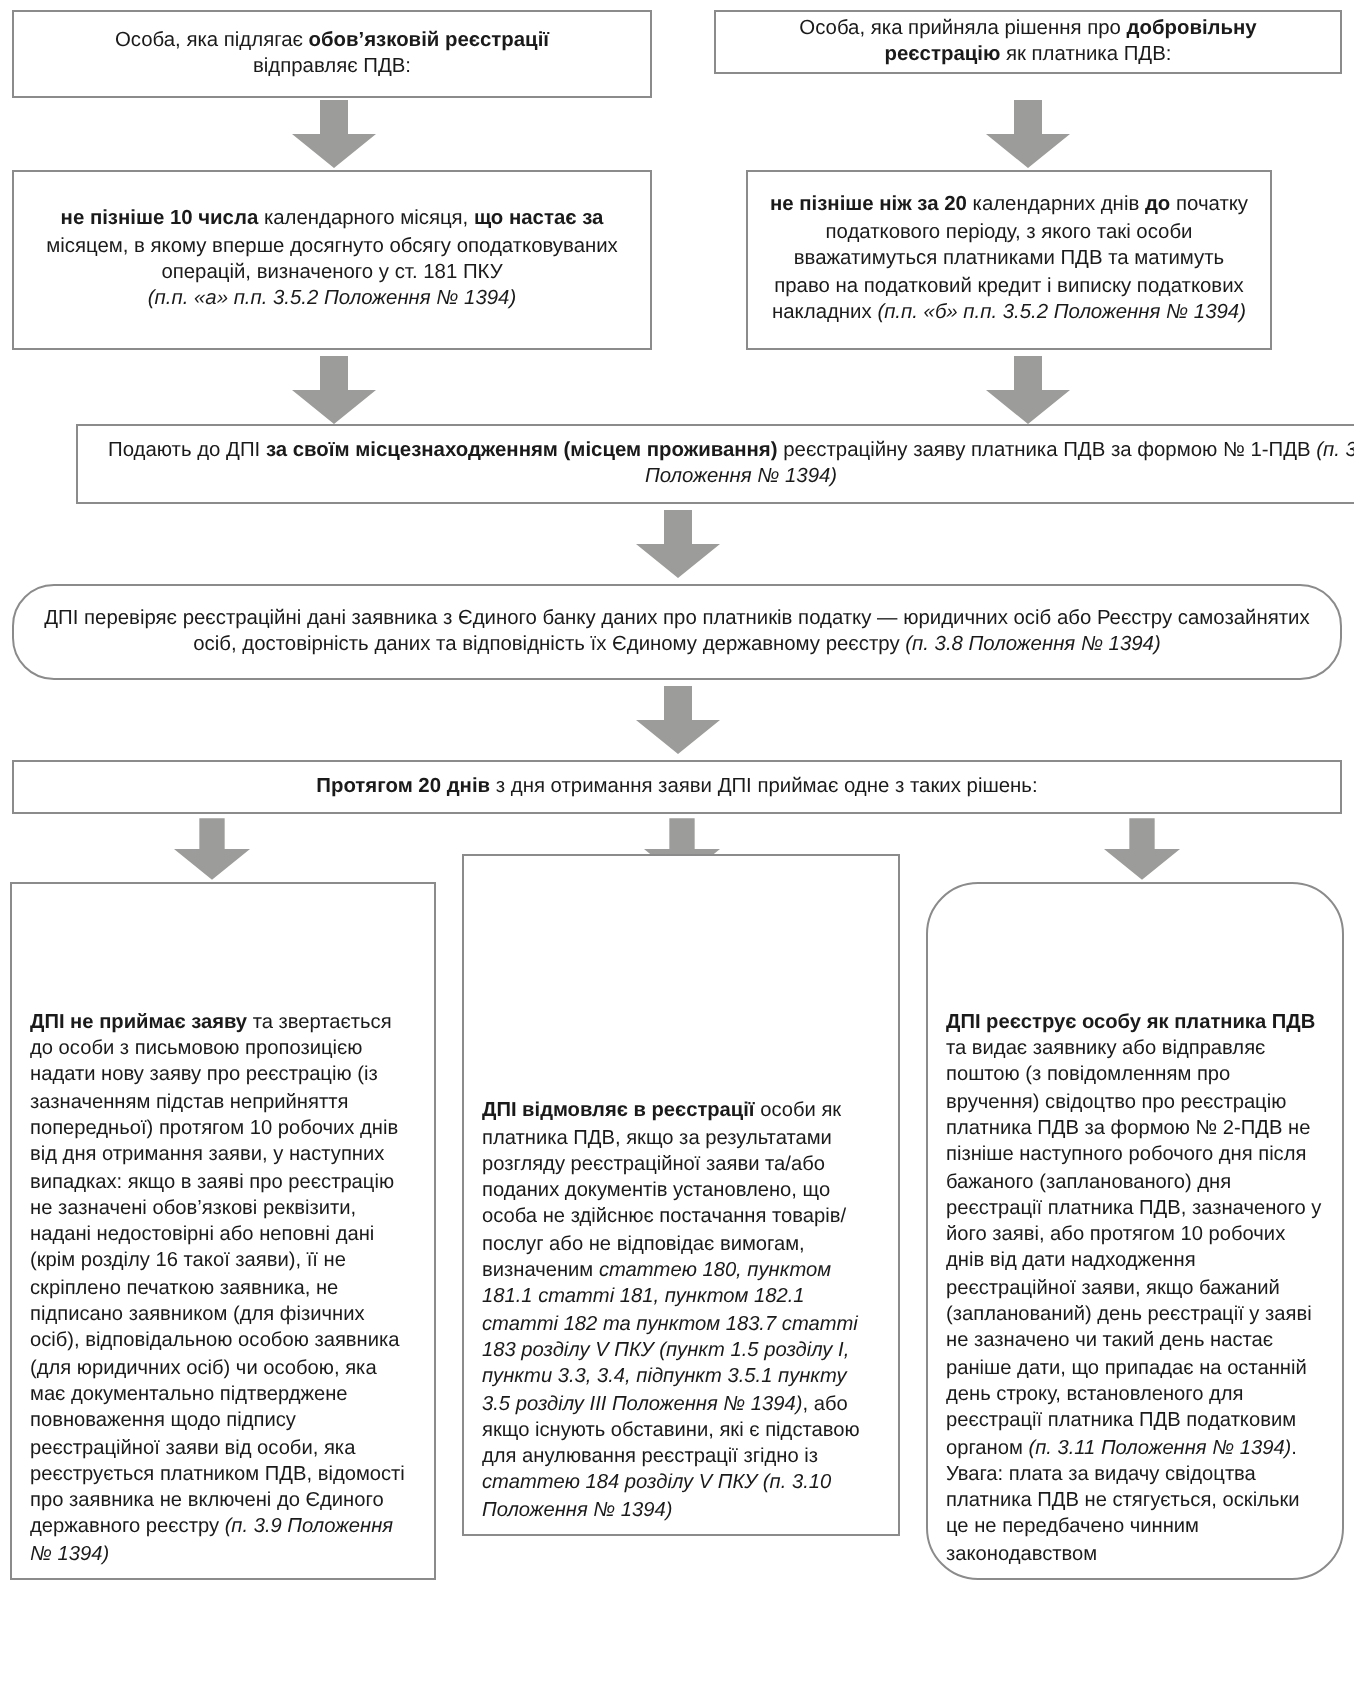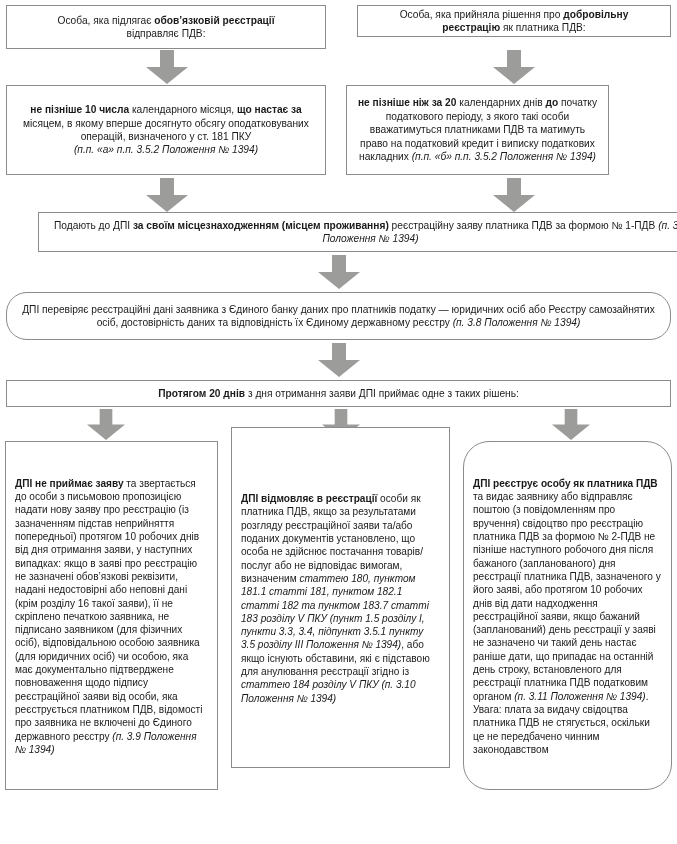--- a/index.html
+++ b/index.html
@@ -29,21 +29,21 @@
     position: absolute;
     box-sizing: border-box;
     border: 1px solid #8b8b8b;
     background: #ffffff;
     display: flex;
     flex-direction: column;
     justify-content: center;
     padding: 5px 9px;
   }
   .box.top-align {
-    justify-content: center;
+    justify-content: flex-end;
     padding-top: 7px;
   }
   .box p {
     margin: 0;
     font-size: 10.2px;
     line-height: 13.4px;
     text-align: center;
   }
   .box.just p {
     text-align: left;
@@ -106,21 +106,21 @@
         <path d="M14 0 H28 V17 H42 L21 34 L0 17 H14 Z" fill="#9c9c9a"></path>
       </svg>
   </div>
 
   <div class="box" style="left:6px; top:85px; width:320px; height:90px;">
     <p>
       <b>не пізніше 10 числа</b><span> календарного місяця, </span><b>що настає</b> <b>за</b><span> місяцем, в якому вперше досягнуто обсягу оподатковуваних операцій, визначеного у ст. 181 ПКУ </span><br><i>(п.п. «а» п.п. 3.5.2 Положення № 1394)</i>
     </p>
   </div>
 
-  <div class="box" style="left:346px; top:85px; width:263px; height:90px;justify-content:center;">
+  <div class="box" style="left:373px; top:85px; width:263px; height:90px;justify-content:center;">
     <p>
       <b>не пізніше ніж за 20</b><span> календарних днів </span><b>до</b><span> початку податкового періоду, з якого такі особи вважатимуться платниками ПДВ та матимуть право на податковий кредит і виписку податкових накладних </span><i>(п.п. «б» п.п. 3.5.2 Положення № 1394)</i>
     </p>
   </div>
 
   <div class="arrow" style="left:146px; top:178px;">
     <svg width="42" height="34" viewBox="0 0 42 34">
         <path d="M14 0 H28 V17 H42 L21 34 L0 17 H14 Z" fill="#9c9c9a"></path>
       </svg>
   </div>

